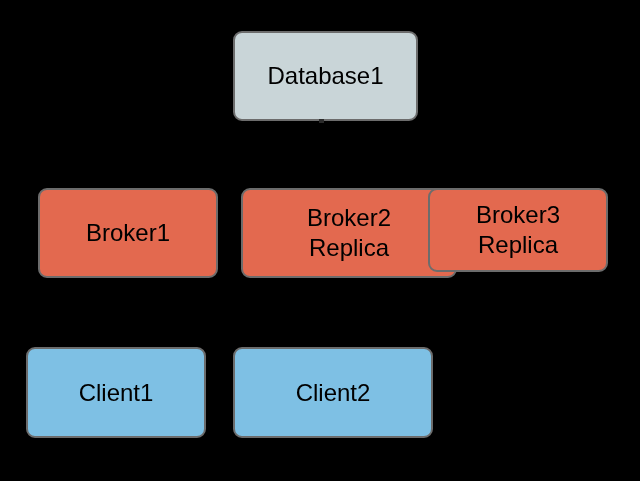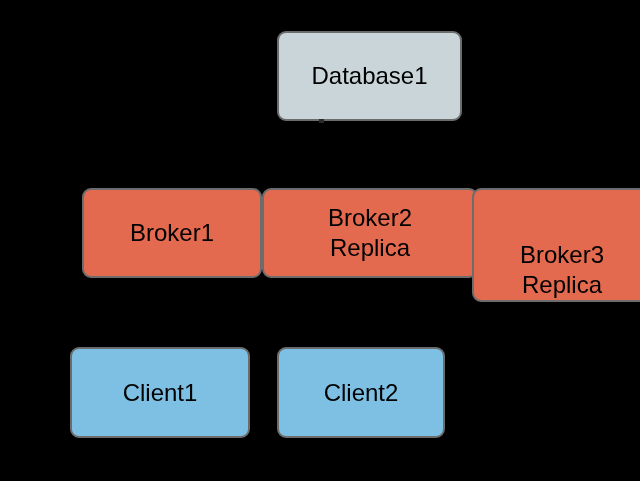--- a/index.html
+++ b/index.html
@@ -24,21 +24,20 @@
     align-items: center;
     justify-content: center;
     border-radius: 9px;
     border: 2px solid #6c6c6c;
     color: #000000;
     font-size: 24px;
     line-height: 30px;
     text-align: center;
     letter-spacing: 0px;
     white-space: nowrap;
-    margin-left: 44px;
   }
   .node .line2 {
     display: block;
   }
   .connector-nub {
     position: absolute;
     background: #2b2b2b;
     width: 4px;
     height: 4px;
   }
@@ -50,31 +49,31 @@
 
   <div class="node" style="left:233px; top:31px; width:185px; height:90px; background:#c9d5d8;">
     <span>Database1</span>
   </div>
   <div class="connector-nub" style="left:319px; top:119px; width:5px; height:4px;"></div>
 
   <div class="node" style="left:38px; top:188px; width:180px; height:90px; background:#e3694f;gap:48px;">
     <span>Broker1</span>
   </div>
 
-  <div class="node" style="left:218px; top:188px; width:216px; height:90px; background:#e3694f;">
+  <div class="node" style="left:241px; top:188px; width:216px; height:90px; background:#e3694f;">
     <span>Broker2</span>
     <span class="line2">Replica</span>
   </div>
 
-  <div class="node" style="left:428px; top:188px; width:180px; height:114px; background:#e3694f;justify-content:flex-end;">
+  <div class="node" style="left:428px; top:188px; width:180px; height:84px; background:#e3694f;">
     <span>Broker3</span>
     <span class="line2">Replica</span>
   </div>
 
   <div class="node" style="left:26px; top:347px; width:180px; height:91px; background:#7ec0e4;">
     <span>Client1</span>
   </div>
 
-  <div class="node" style="left:233px; top:347px; width:168px; height:91px; background:#7ec0e4;">
+  <div class="node" style="left:233px; top:347px; width:200px; height:91px; background:#7ec0e4;">
     <span>Client2</span>
   </div>
 
 </div>
 
 </body></html>

